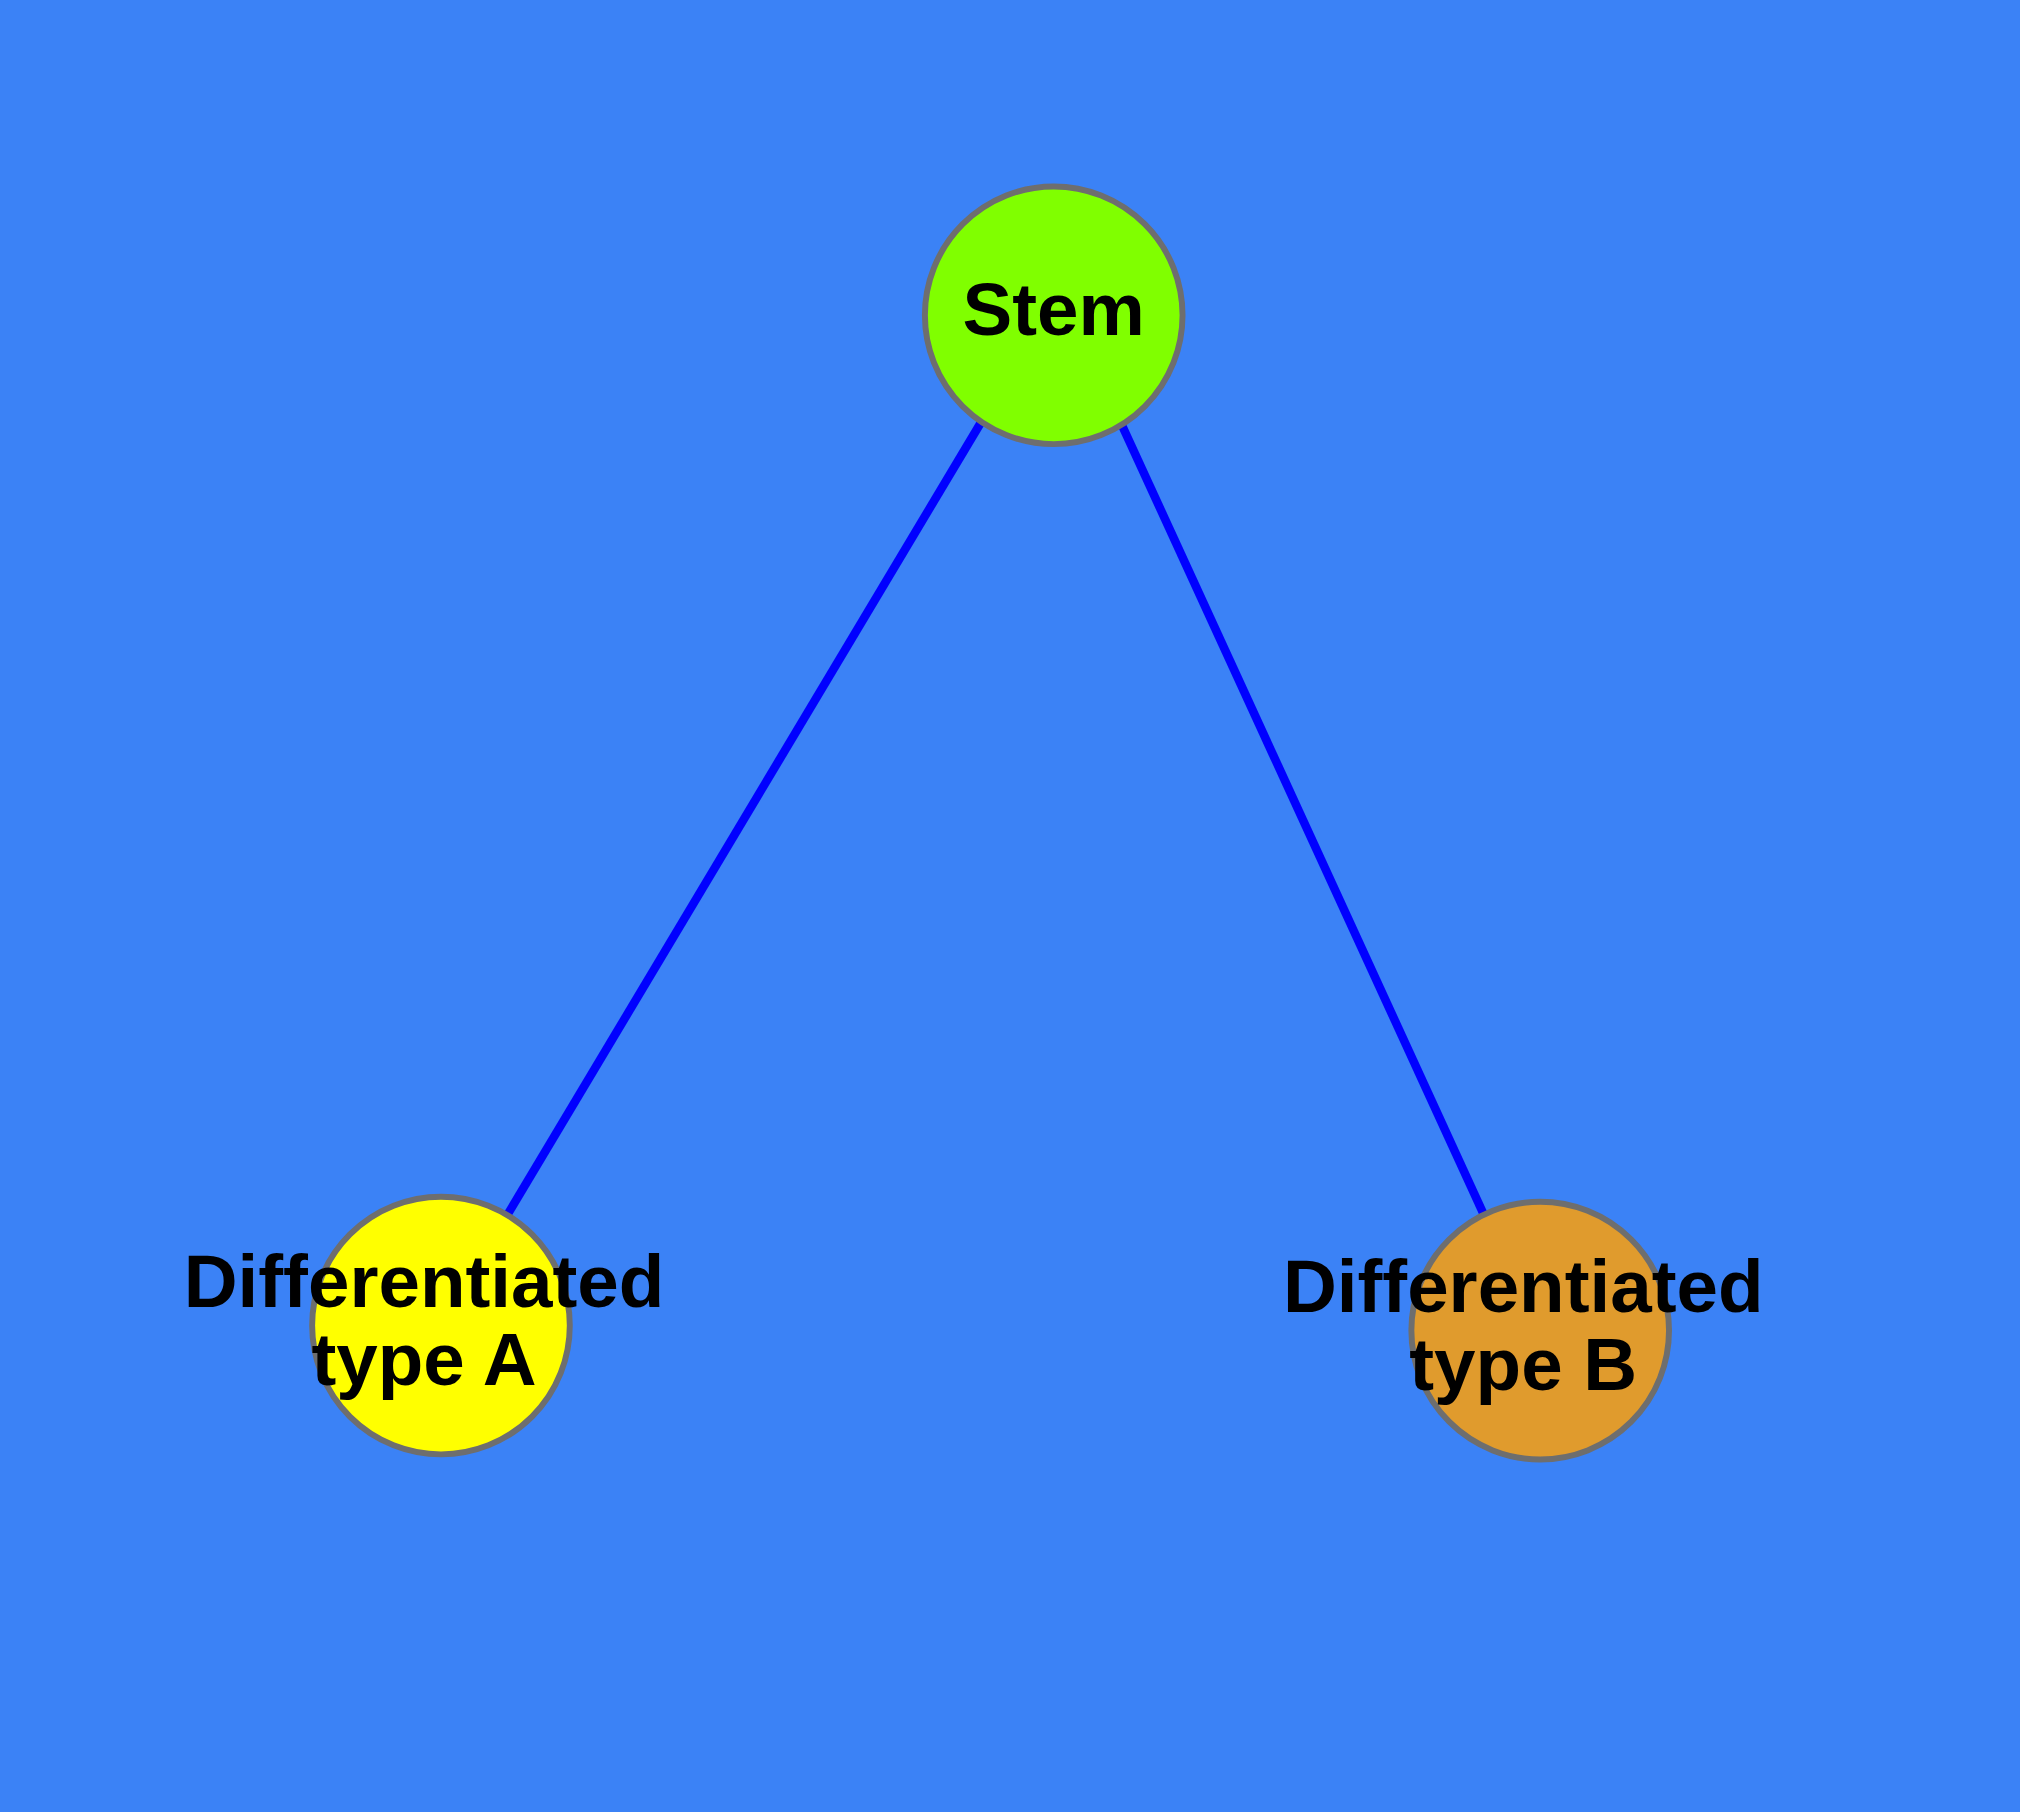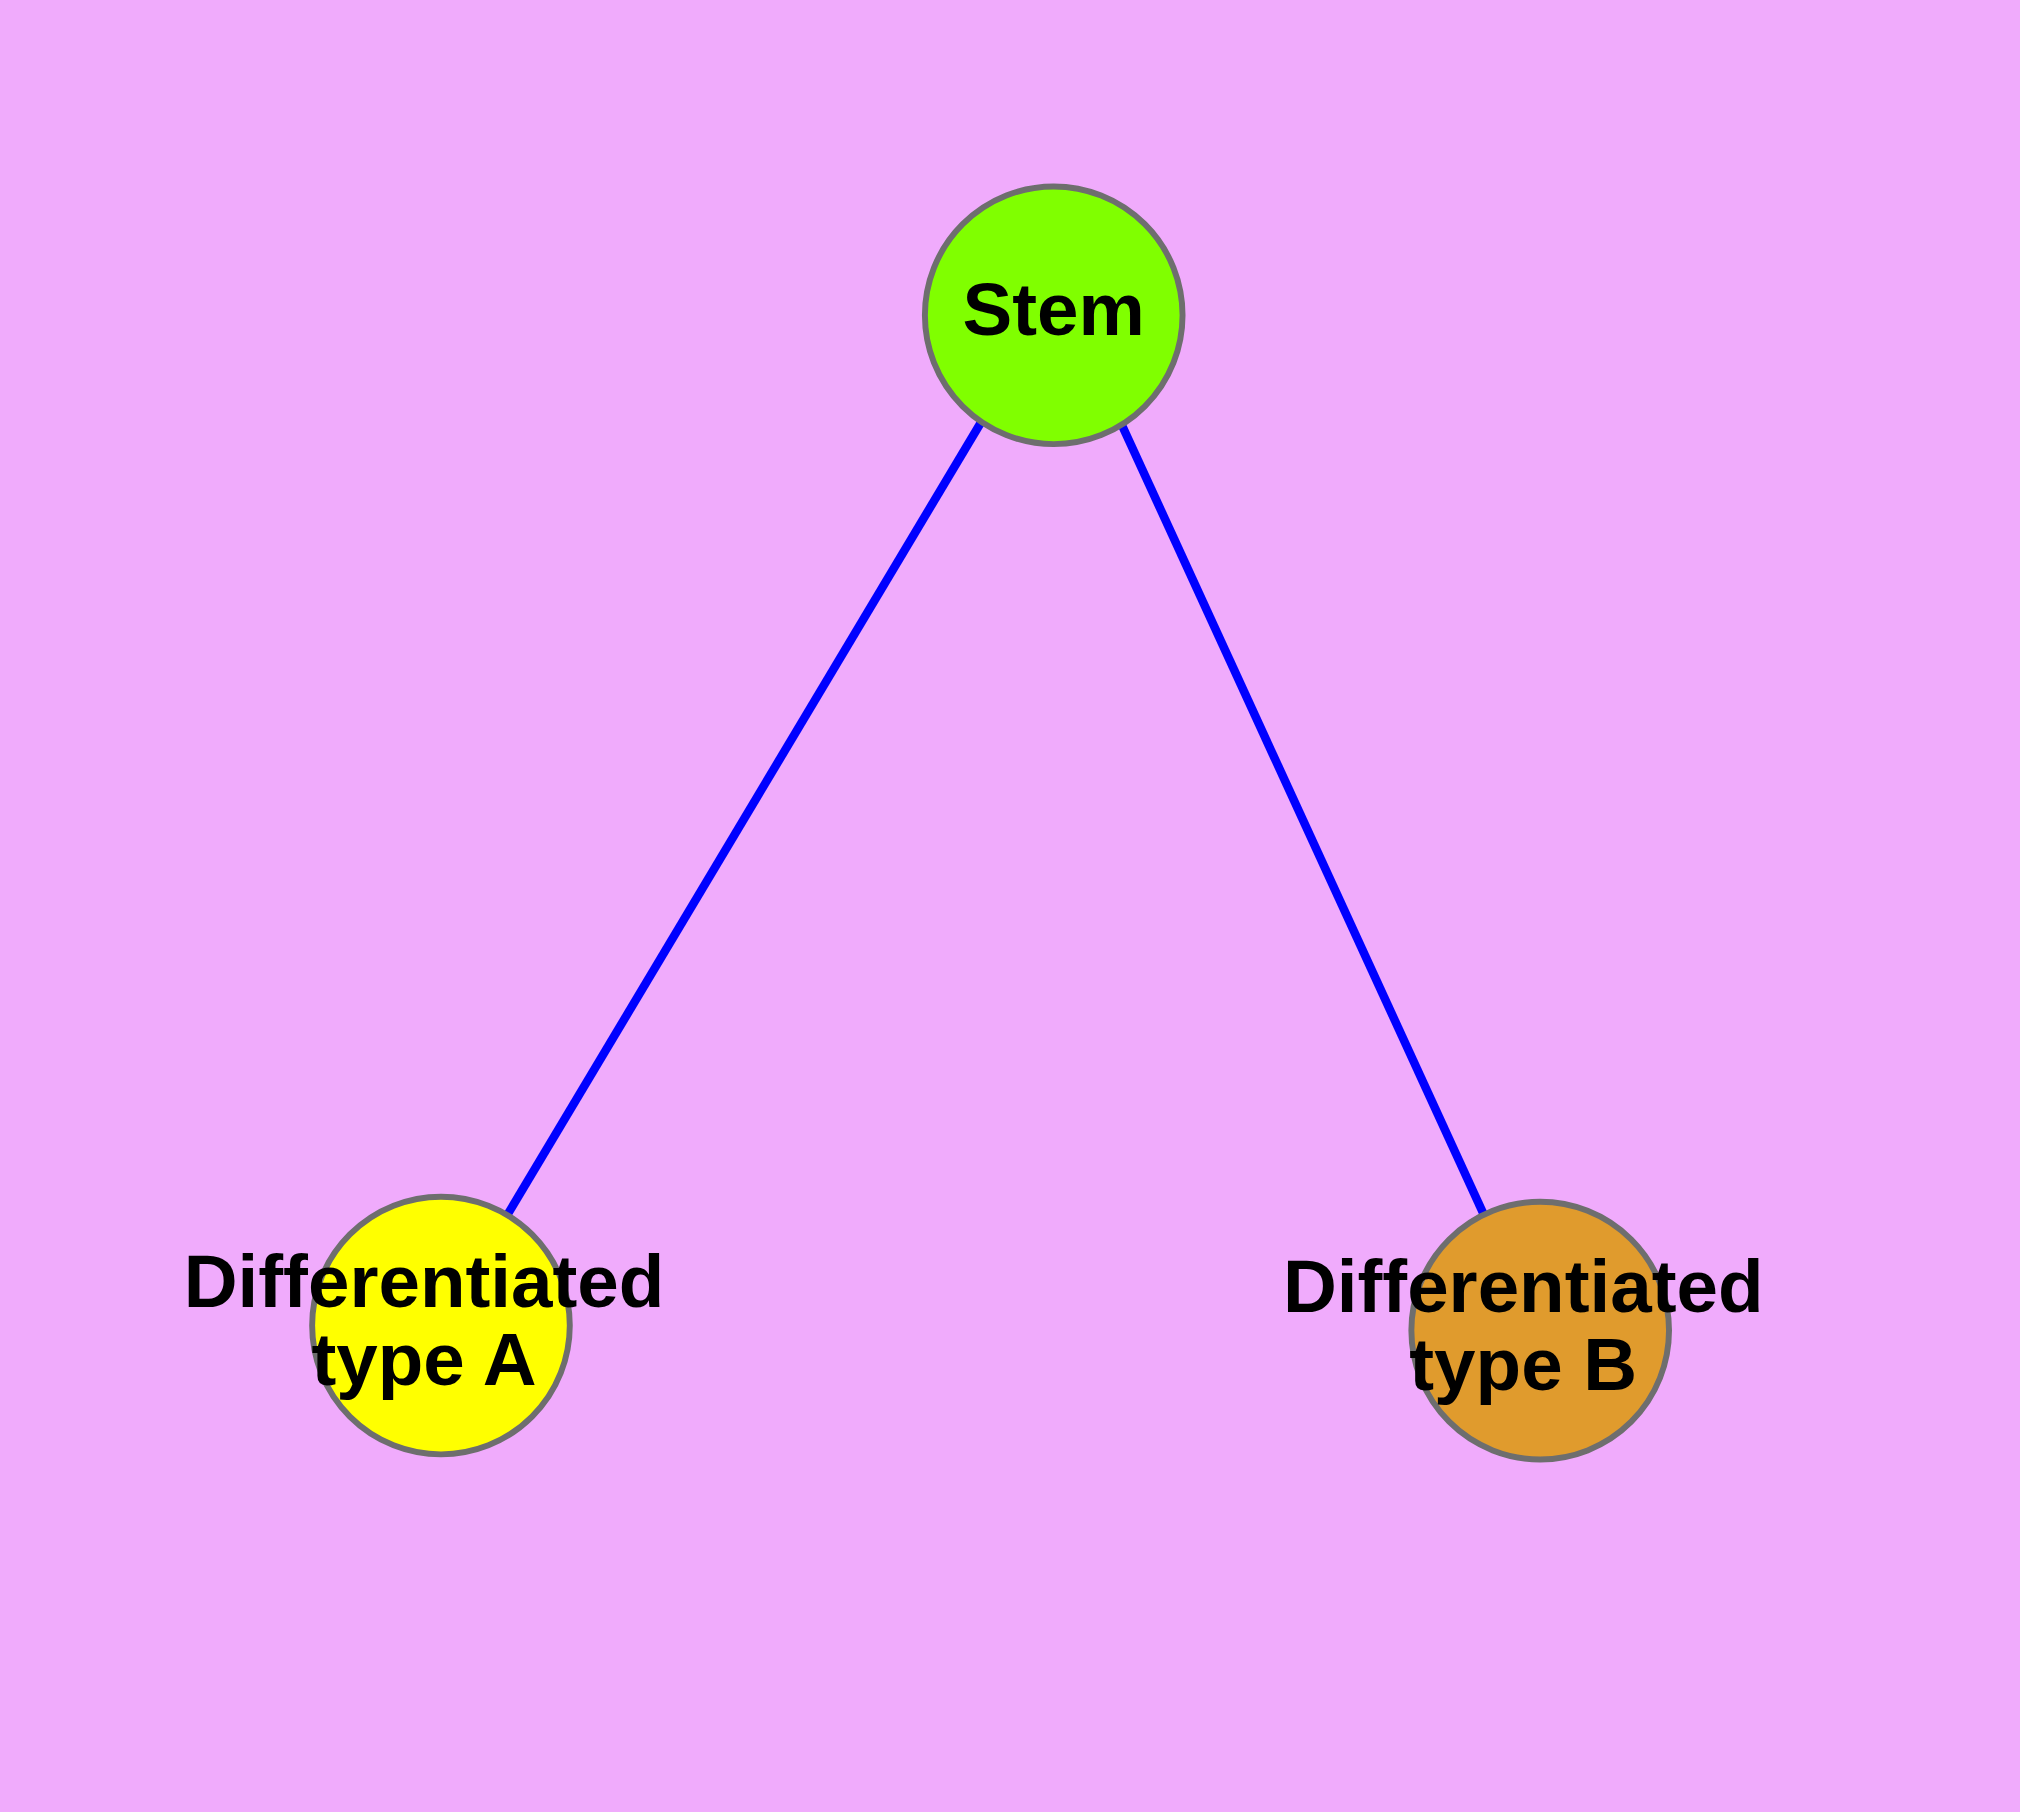--- a/index.html
+++ b/index.html
@@ -5,21 +5,21 @@
 <style>
   html, body {
     margin: 0;
     padding: 0;
     background: #CBCBFB;
   }
   #canvas {
     position: relative;
     width: 2021px;
     height: 1812px;
-    background: #f0abfc;
+    background: #3b82f6;
     overflow: hidden;
     font-family: "Liberation Sans", sans-serif;
   }
   #graph-svg {
     position: absolute;
     left: 0;
     top: 0;
     width: 2021px;
     height: 1812px;
   }

